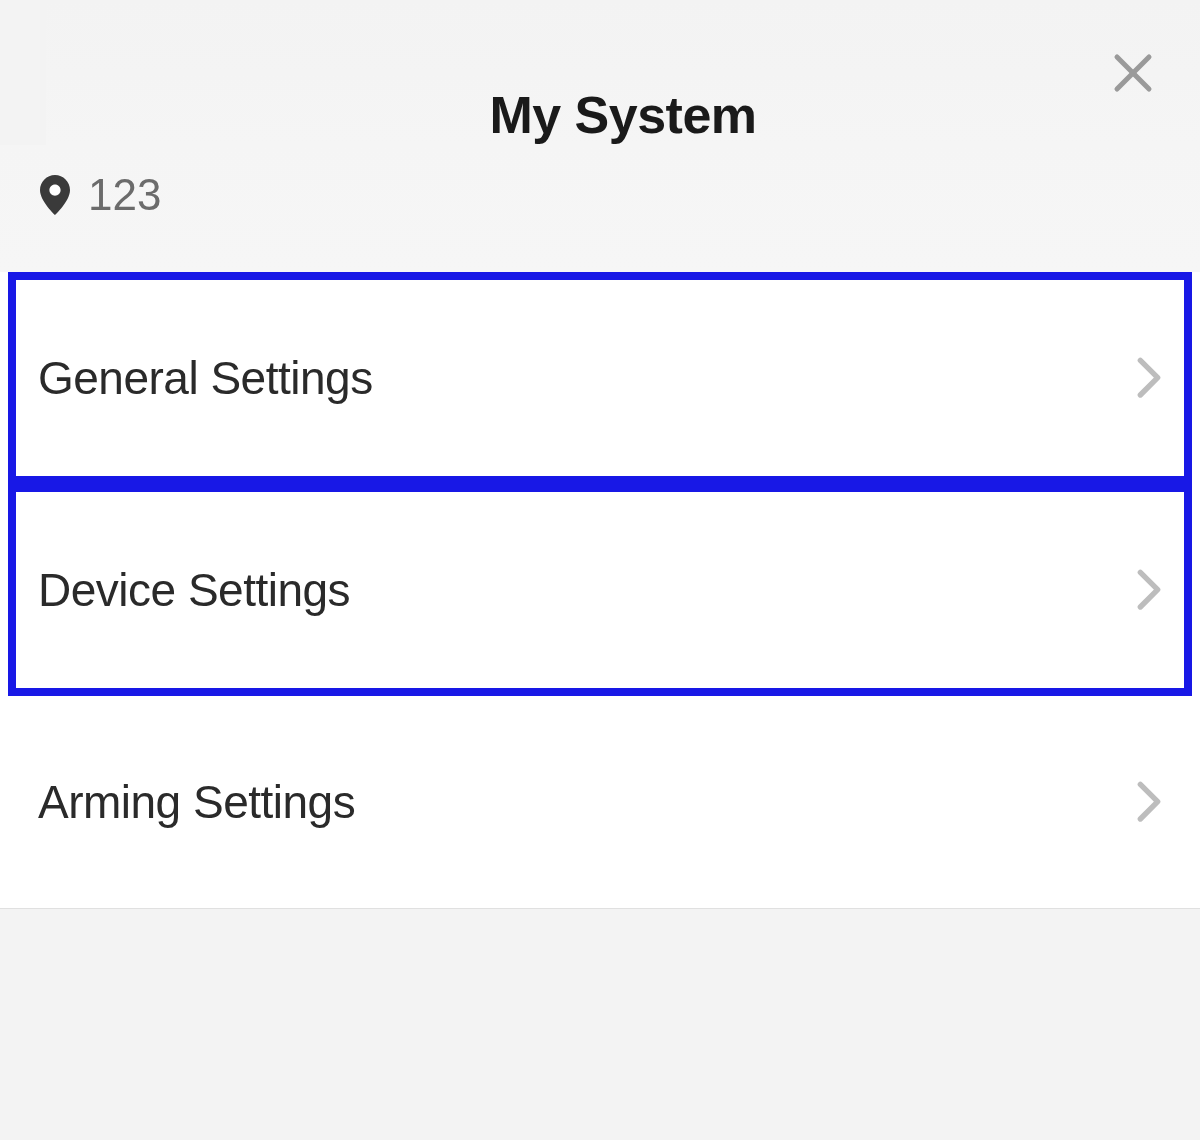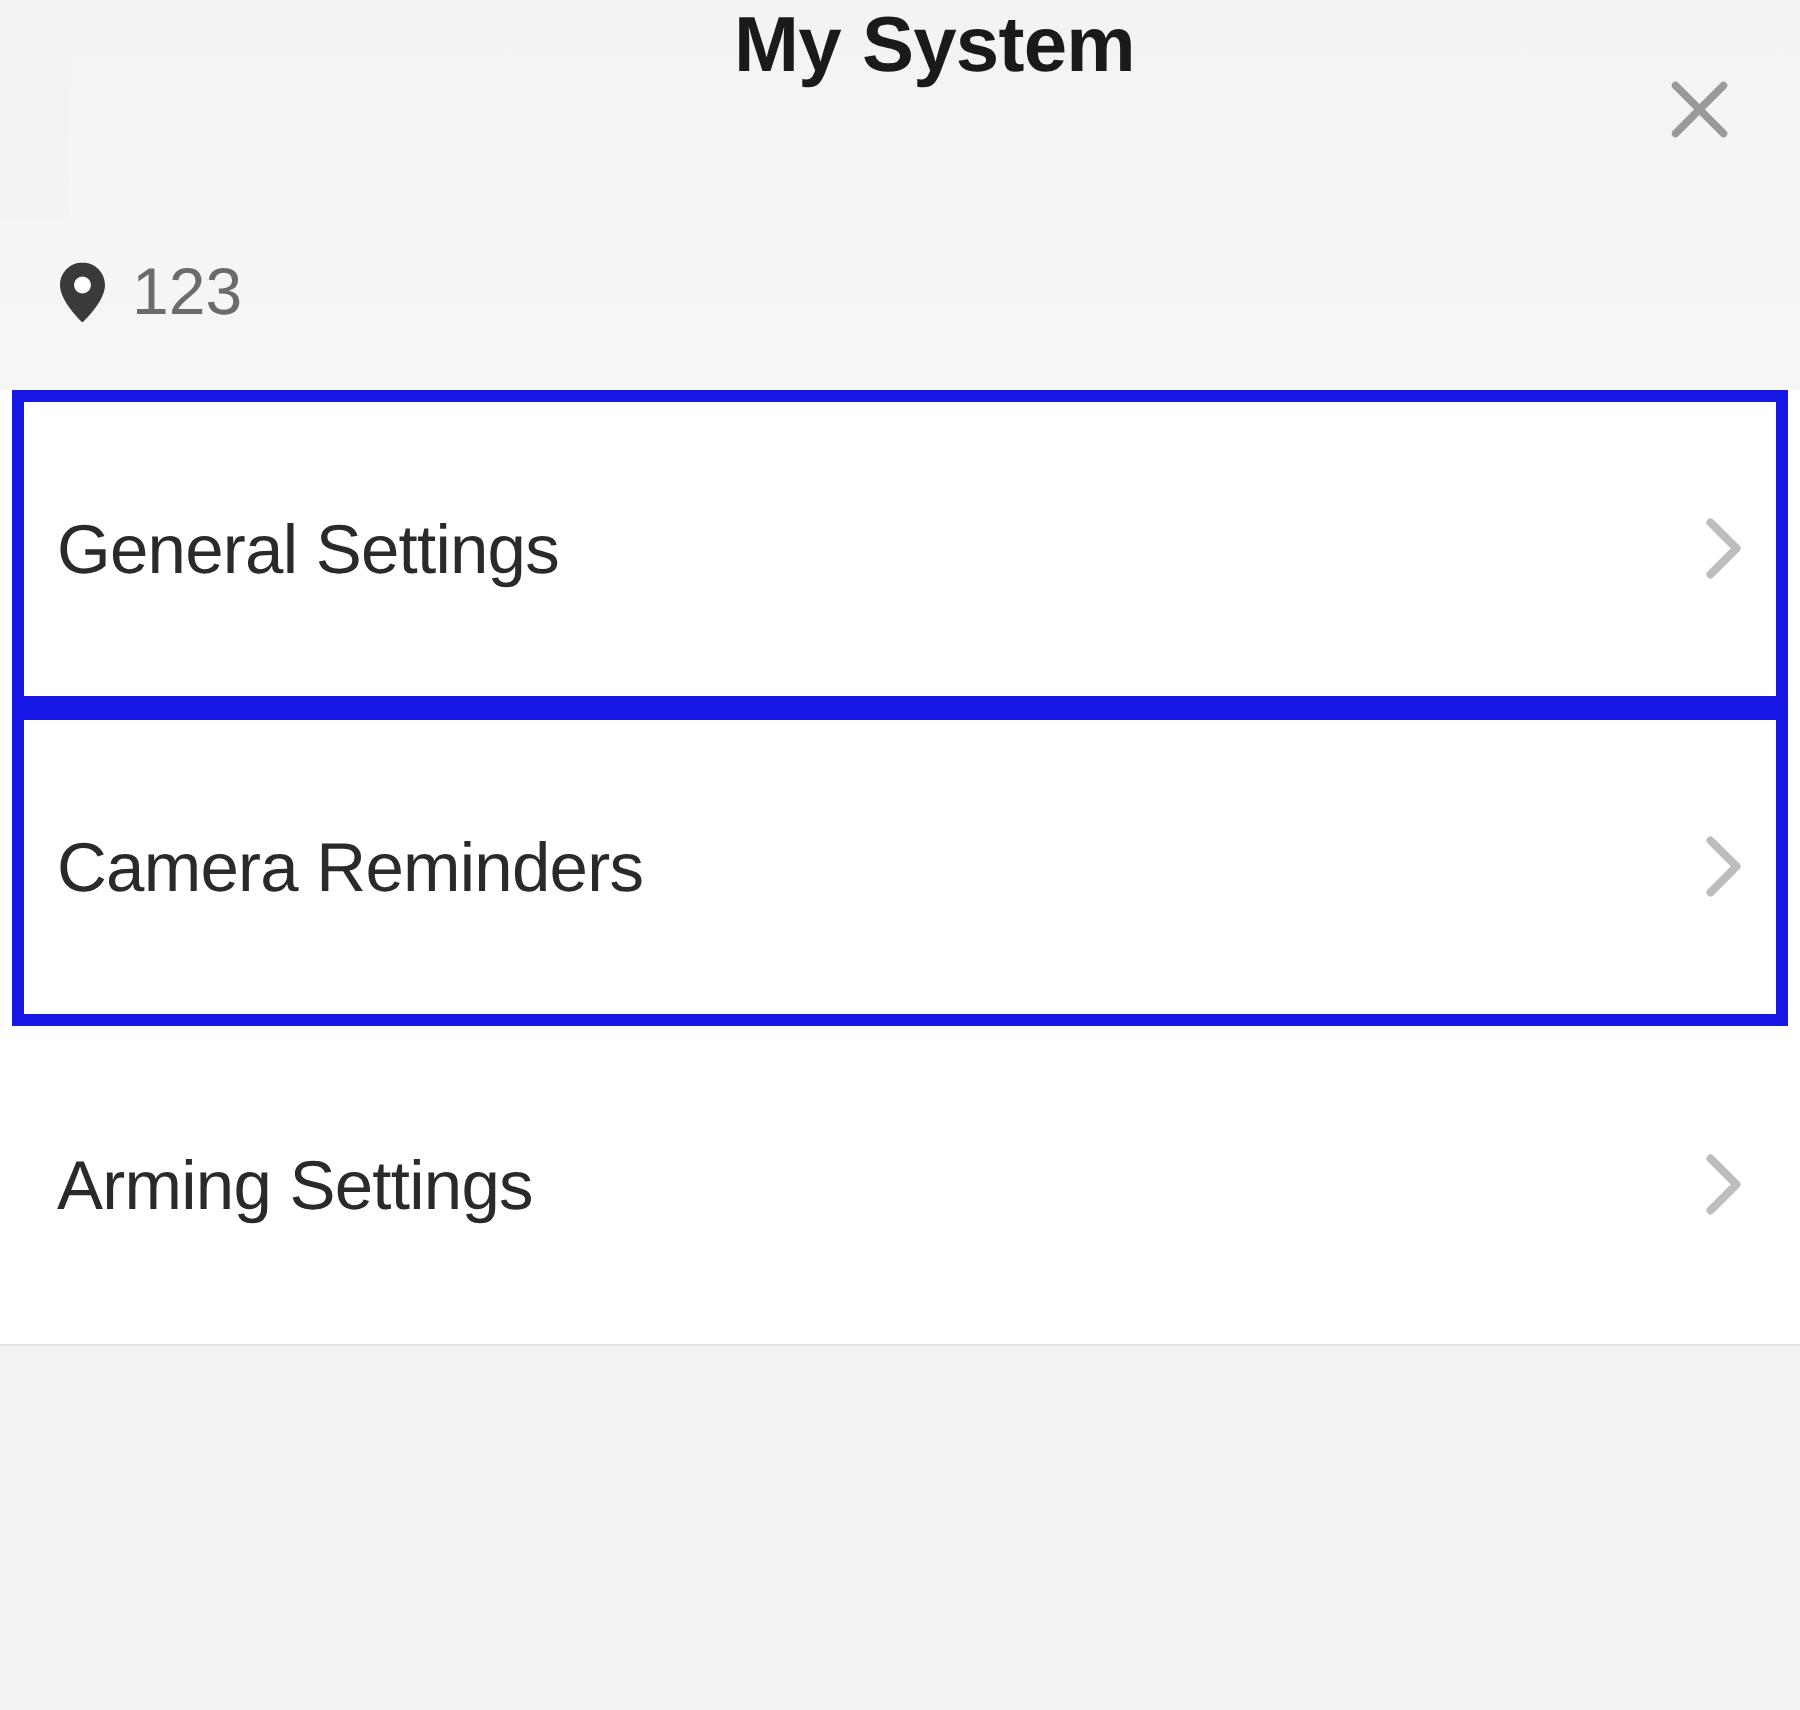--- a/index.html
+++ b/index.html
@@ -13,21 +13,21 @@
       height: 1140px;
       background: #f3f3f3;
       font-family: -apple-system, BlinkMacSystemFont, "Segoe UI", Helvetica, Arial, sans-serif;
       overflow: hidden;
     }
     
     .header {
       position: relative;
       height: 145px;
       display: flex;
-      align-items: flex-start;
+      align-items: flex-end;
       justify-content: center;
       background: linear-gradient(to bottom, #f3f3f3, #f5f5f5);
       margin-left: 46px;
     }
     
     .header-title {
       font-size: 52px;
       font-weight: 700;
       color: #1a1a1a;
       letter-spacing: -0.5px;
@@ -46,21 +46,21 @@
     }
     
     .close-button svg {
       width: 44px;
       height: 44px;
     }
     
     .location-row {
       display: flex;
       align-items: center;
-      padding: 25px 40px 40px 40px;
+      padding: 25px 40px 52px 40px;
       gap: 18px;
       background: linear-gradient(to bottom, #f5f5f5, #f6f6f6);
     }
     
     .location-icon {
       width: 30px;
       height: 40px;
       display: flex;
       align-items: center;
       justify-content: center;
@@ -146,21 +146,21 @@
     <span class="settings-label">General Settings</span>
     <span class="chevron">
       <svg viewBox="0 0 24 40" fill="none" stroke="#bdbdbd" stroke-width="5" stroke-linecap="round" stroke-linejoin="round">
         <polyline points="4,4 20,20 4,36"></polyline>
       </svg>
     </span>
   </div>
 
 
   <div class="settings-item highlighted">
-    <span class="settings-label">Camera Reminders</span>
+    <span class="settings-label">Device Settings</span>
     <span class="chevron">
       <svg viewBox="0 0 24 40" fill="none" stroke="#bdbdbd" stroke-width="5" stroke-linecap="round" stroke-linejoin="round">
         <polyline points="4,4 20,20 4,36"></polyline>
       </svg>
     </span>
   </div>
 
   <div class="settings-item">
     <span class="settings-label">Arming Settings</span>
     <span class="chevron">

